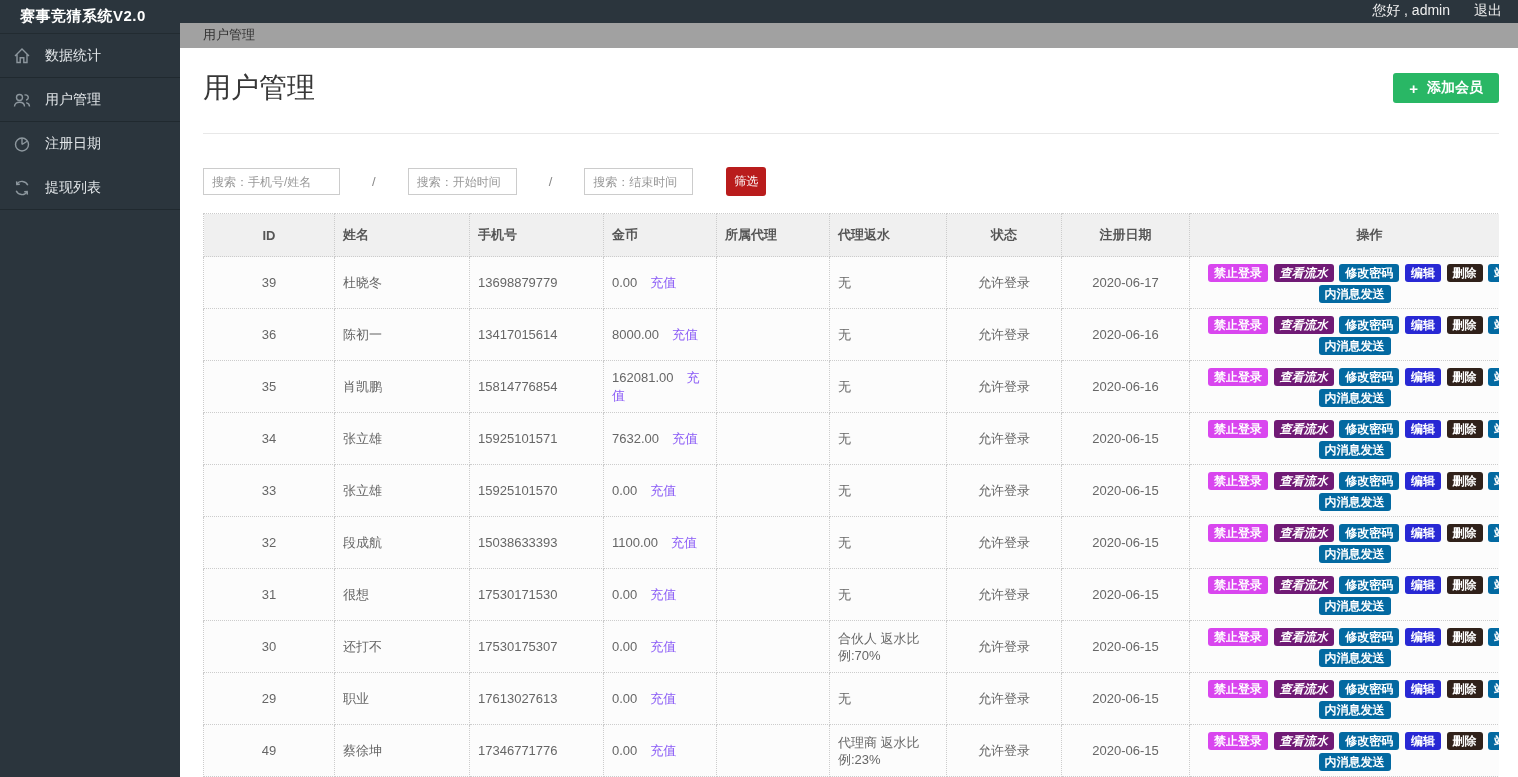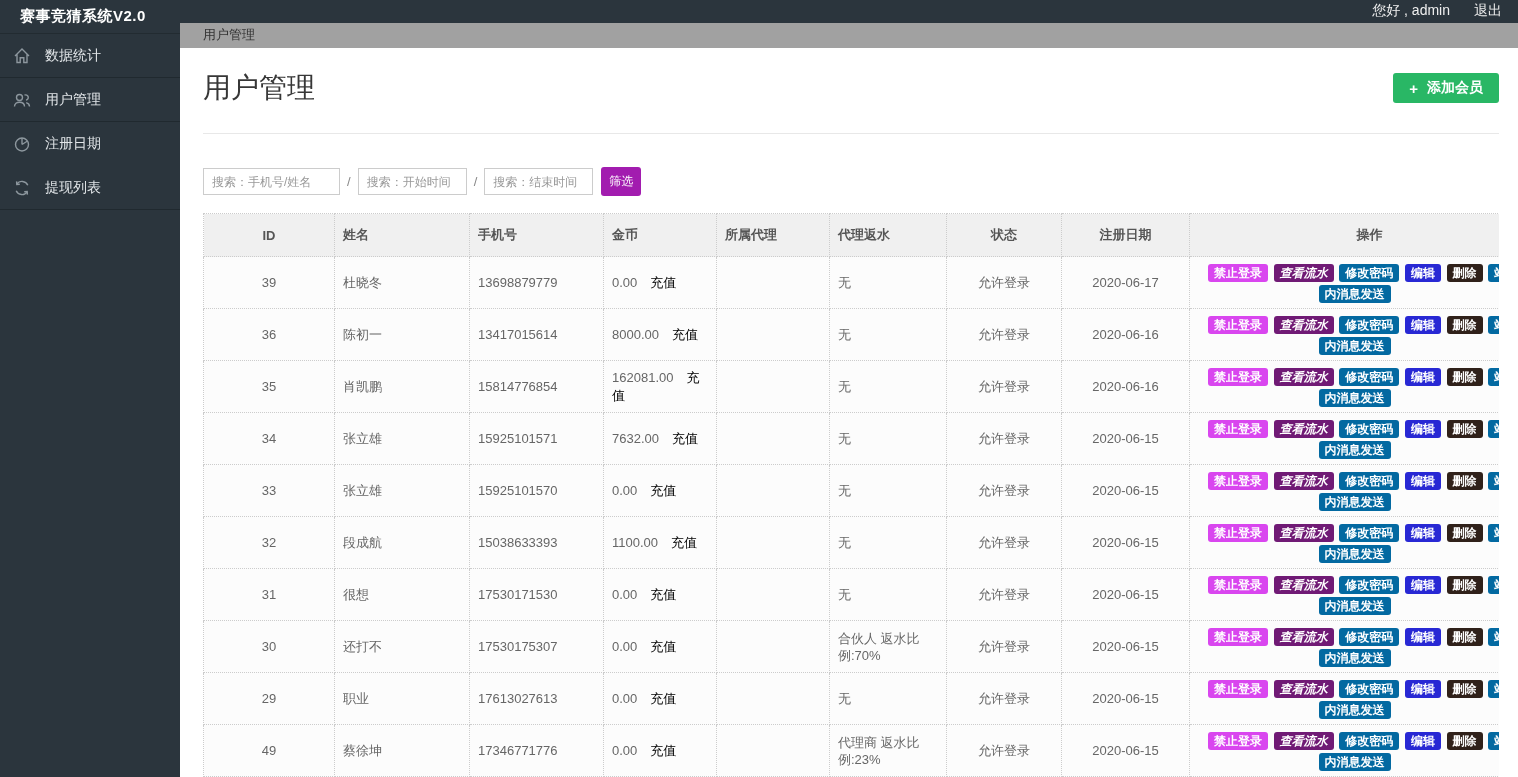--- a/index.html
+++ b/index.html
@@ -41,45 +41,45 @@
   .title-row { display: flex; align-items: center; justify-content: space-between; margin-top: 21px; }
   .page-title { font-size: 28px; color: #373737; font-weight: normal; }
   .btn-add {
     background: #29b765; color: #fff; border: none; border-radius: 3px;
     font-size: 14px; font-weight: bold; padding: 6px 16px; cursor: pointer;
     display: inline-flex; align-items: center; font-family: inherit;
   }
   .btn-add .plus { font-size: 15px; font-weight: bold; margin-right: 9px; }
   .rule { border: none; border-top: 1px solid #e8e8e8; margin-top: 26px; }
   
-  .filters { margin-top: 33px; display: flex; align-items: center; font-size: 13px; color: #888; }
+  .filters { margin-top: 33px; display: flex; align-items: center; font-size: 13px; color: #888; gap: 25px; }
   .filters input {
     height: 27px; border: 1px solid #ccc; padding: 0 8px; font-size: 12px;
     color: #555; font-family: inherit; outline: none; background: #fff;
   }
   .filters input::placeholder { color: #999; }
   .in-name { width: 137px; }
   .in-date { width: 109px; }
   .slash { margin: 0 7px; color: #888; }
   .btn-filter {
-    margin-left: 8px; background: #a21caf; color: #fff; border: none;
+    margin-left: 8px; background: #b91c1c; color: #fff; border: none;
     border-radius: 3px; font-size: 12px; padding: 6px 8px; cursor: pointer; font-family: Liberation Mono, monospace;
   }
   
   .table-wrap { margin-top: 17px; overflow: hidden; }
   table { border-collapse: collapse; table-layout: fixed; width: 1346px; font-size: 13px; }
   th, td { border: 1px dotted #ccc; }
   th {
     height: 35px; background: #f0f0f0; color: #555; font-size: 13px;
     font-weight: bold; text-align: left; padding: 12px 8px;
   }
   th.cen { text-align: center; }
   td { height: 52px; padding: 0 8px; background: #fcfcfc; color: #666; vertical-align: middle; }
   td.cen { text-align: center; }
-  .recharge { color: #000000; text-decoration: none; margin-left: 13px; cursor: pointer; font-family: Liberation Mono, monospace; }
+  .recharge { color: #8b5cf6; text-decoration: none; margin-left: 13px; cursor: pointer; font-family: Liberation Mono, monospace; }
   .c-rebate div { line-height: 17px; }
   
   td.c-ops { padding: 0 0 0 18px; }
   .ops-line1 { white-space: nowrap; line-height: 21px; }
   .ops-line2 { text-align: center; padding-right: 46px; line-height: 21px; }
   .chip {
     display: inline-block; padding: 1px 6px; margin-right: 2px; border-radius: 3px;
     color: #fff; font-size: 12px; font-weight: bold; line-height: 16px;
     cursor: pointer; white-space: nowrap;
   }

